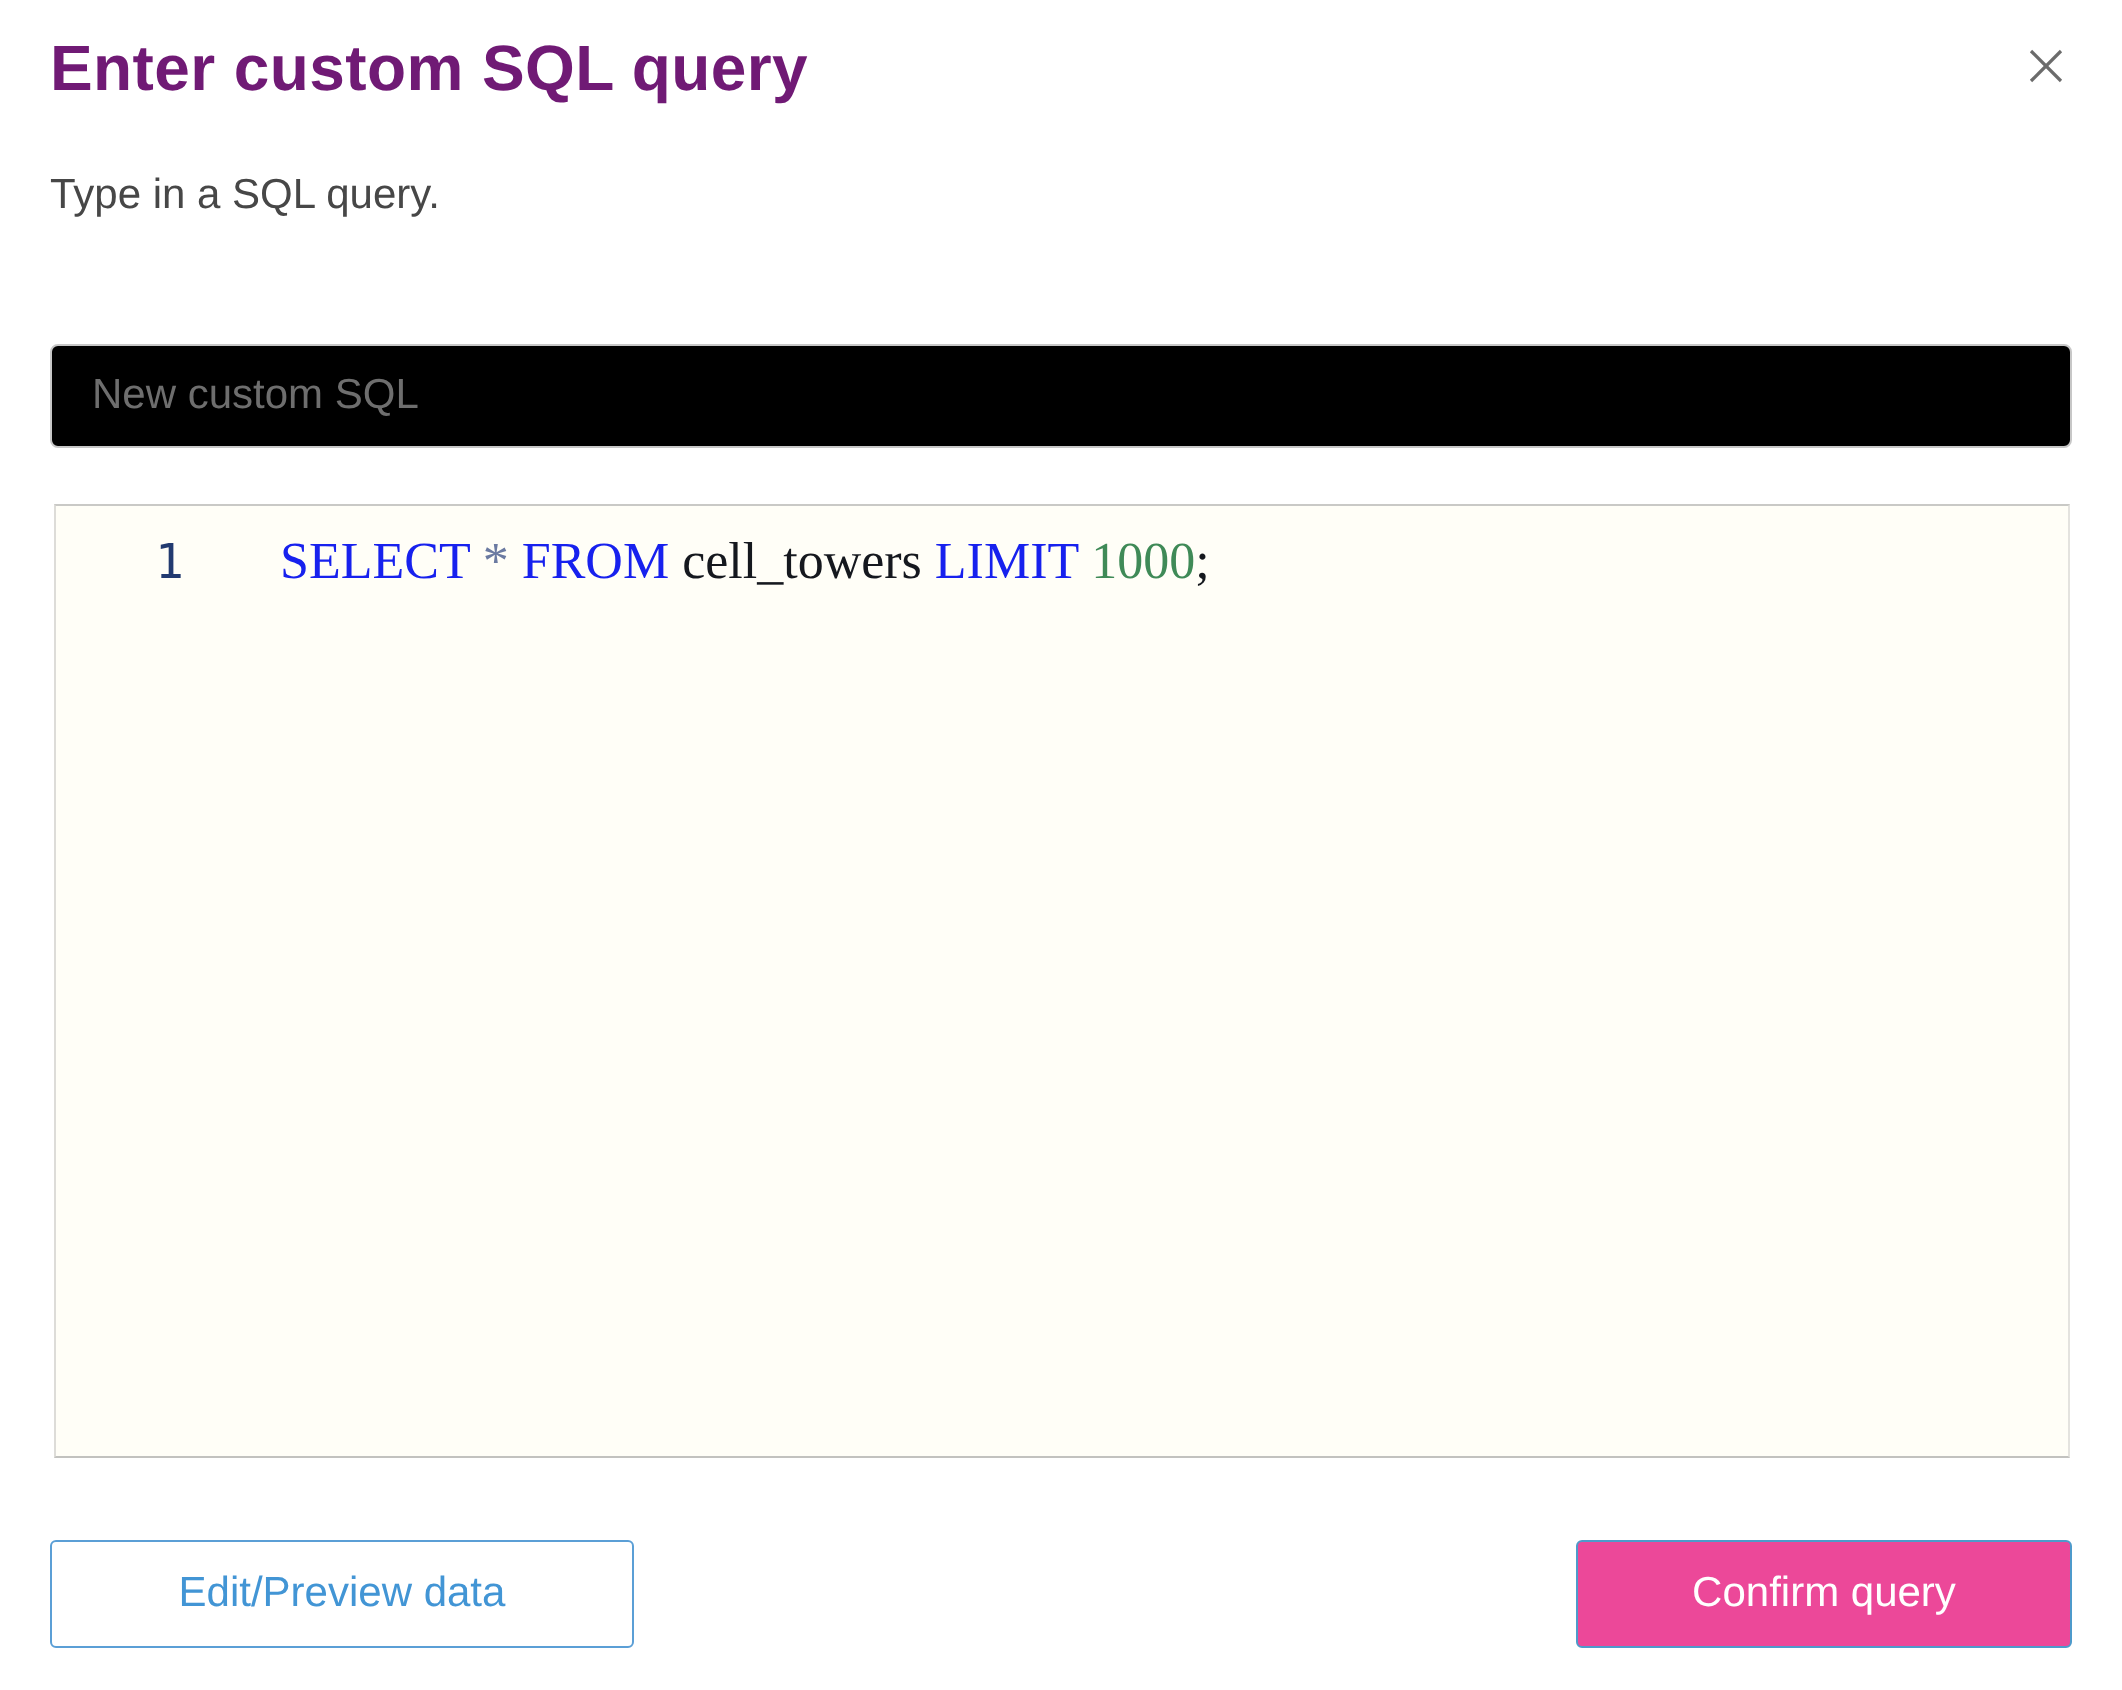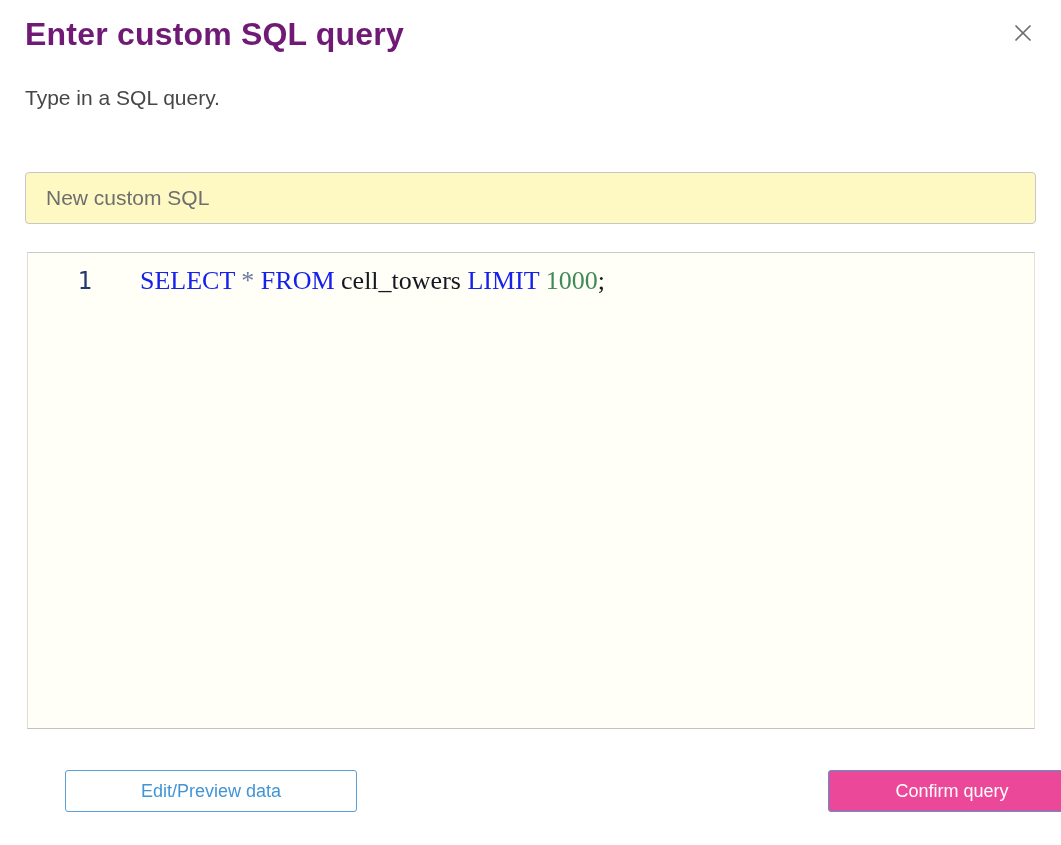--- a/index.html
+++ b/index.html
@@ -53,21 +53,21 @@
     left: 25px;
     top: 172px;
     width: 1011px;
     height: 52px;
     border: 1px solid #c7c7c7;
     border-radius: 4px;
     padding: 0 20px;
     font-family: "Liberation Sans", sans-serif;
     font-size: 21px;
     color: #6e6e6e;
-    background: #fef9c3;
+    background: #000000;
     outline: none;
   }
   
   .sql-editor {
     position: absolute;
     left: 27px;
     top: 252px;
     width: 1008px;
     height: 477px;
     background: #fffef7;
@@ -93,27 +93,26 @@
   .code-line {
     padding-left: 48px;
     font-family: Liberation Serif, serif;
     font-size: 26px;
     white-space: pre;
   }
   
   .btn {
     position: absolute;
     top: 770px;
-    height: 42px;
+    height: 54px;
     border-radius: 3px;
     font-family: "Liberation Sans", sans-serif;
-    font-size: 18px;
+    font-size: 21px;
     cursor: pointer;
     text-align: center;
-    margin-left: 40px;
   }
   .btn-secondary {
     left: 25px;
     width: 292px;
     background: #ffffff;
     border: 1px solid #5b9fd6;
     color: #4295d5;
   }
   .btn-primary {
     left: 788px;

